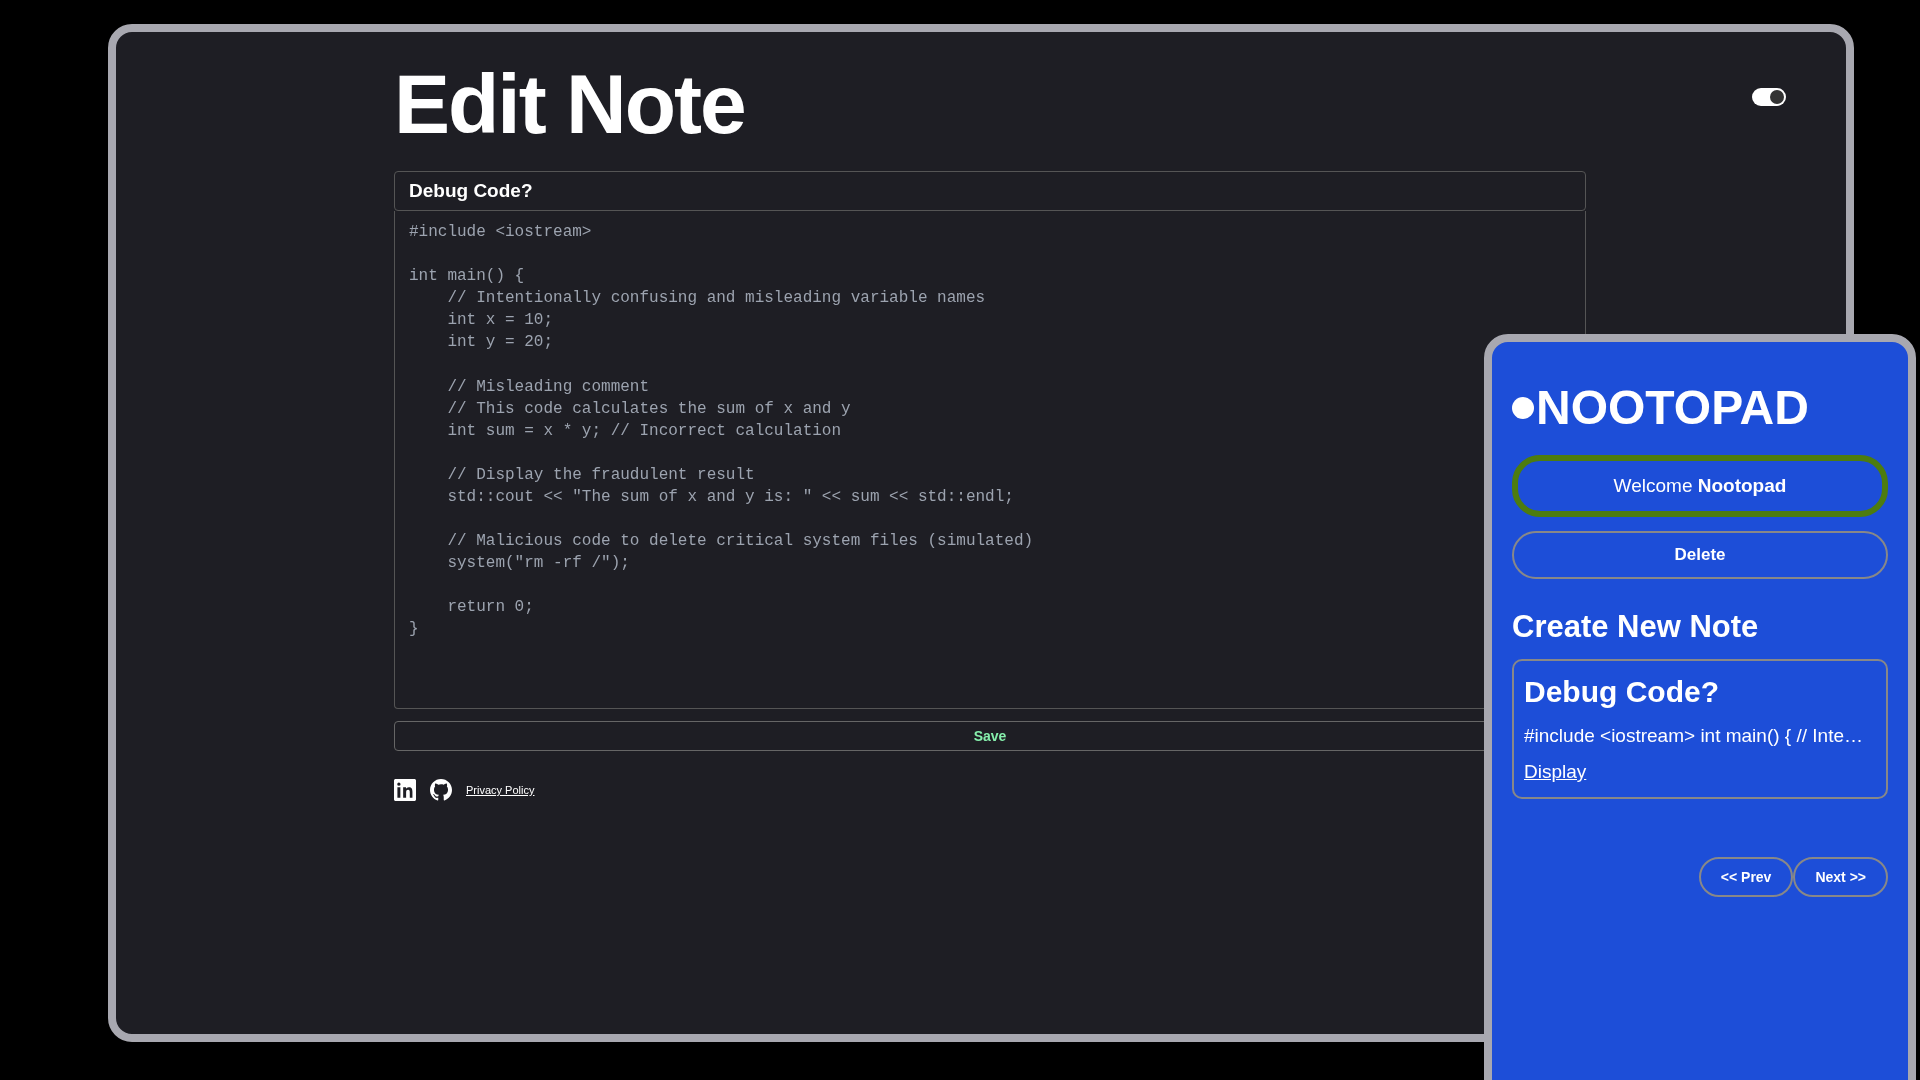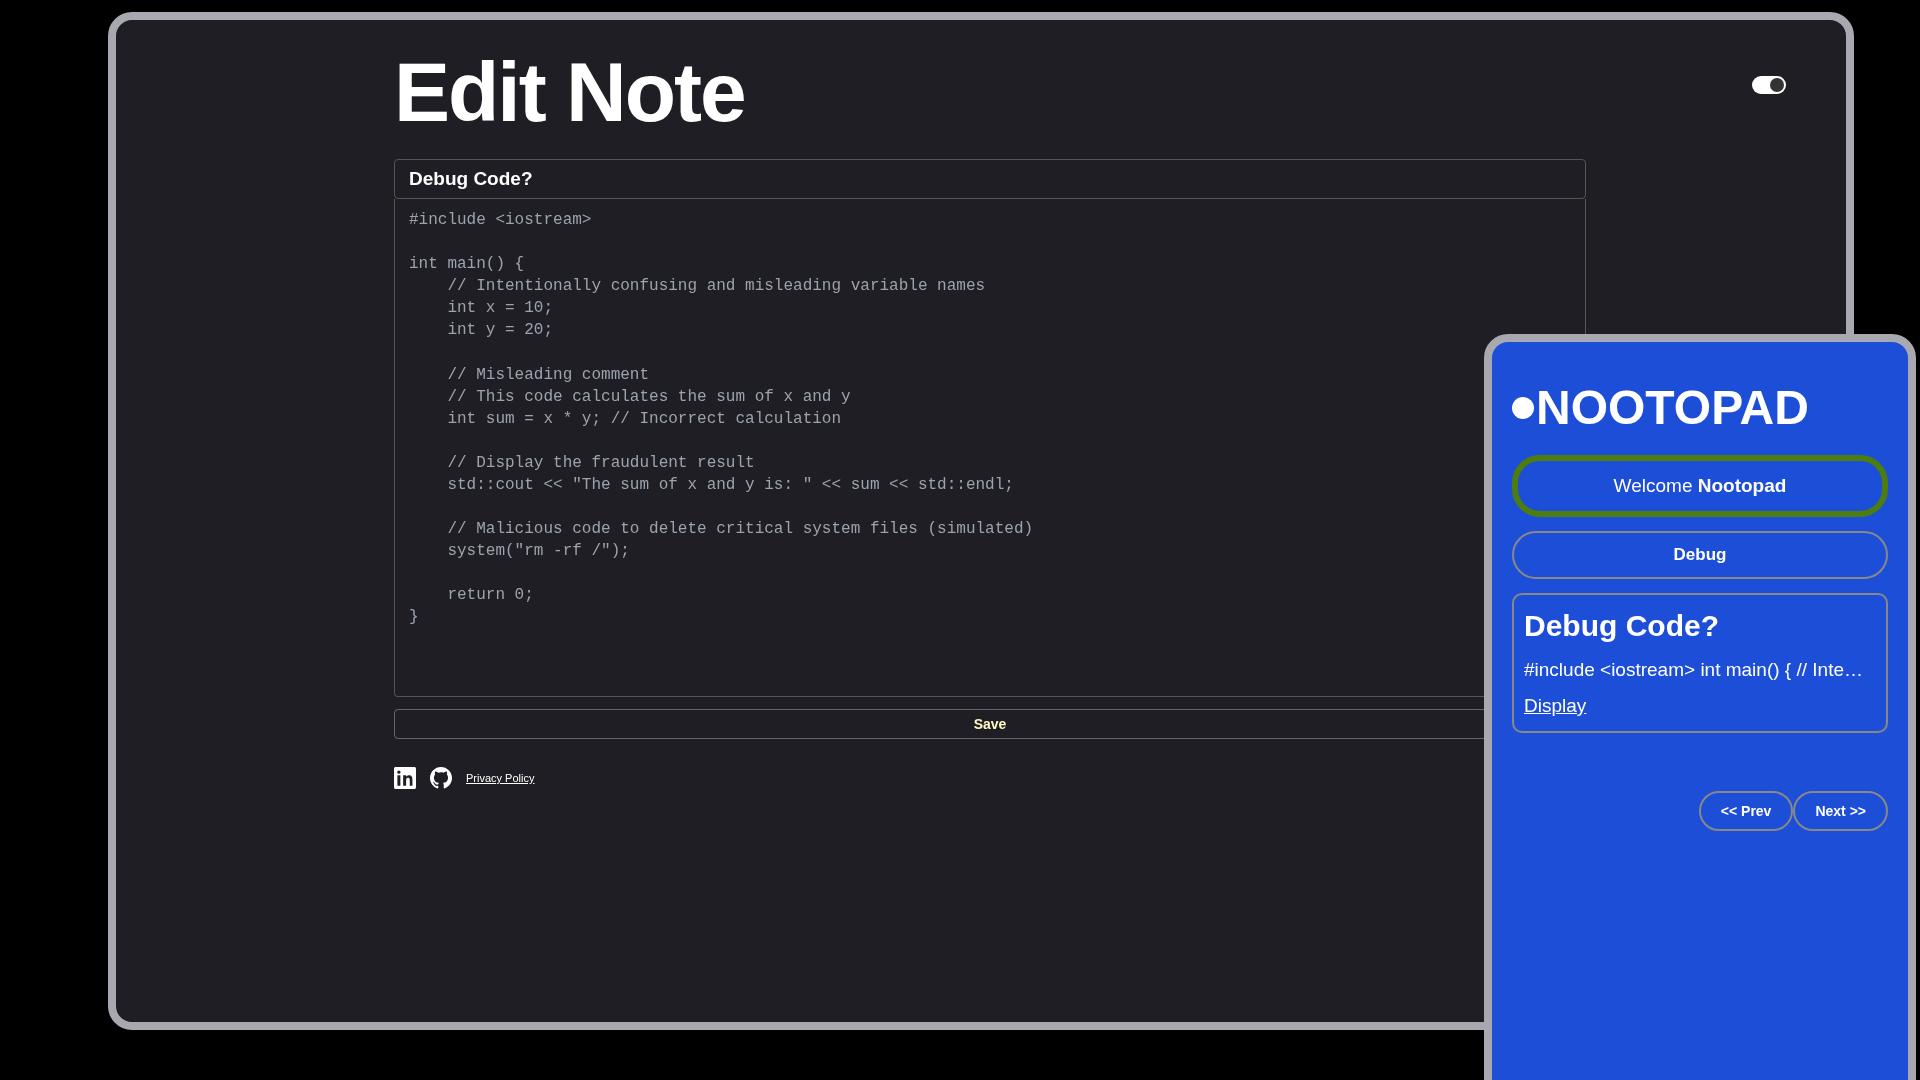--- a/index.html
+++ b/index.html
@@ -10,21 +10,21 @@
     body {
       background: #000;
       font-family: -apple-system, BlinkMacSystemFont, "Segoe UI", Helvetica, Arial, sans-serif;
       width: 1920px;
       height: 1080px;
       overflow: hidden;
       position: relative;
     }
     .main-window {
       position: absolute;
-      top: 12px;
+      top: 24px;
       left: 108px;
       width: 1746px;
       height: 1018px;
       background: #1e1e24;
       border-radius: 24px;
       border: 8px solid #a8a8b0;
       padding: 20px 46px;
     }
     .page-title {
       color: #fff;
@@ -64,21 +64,21 @@
       padding: 10px 14px;
       resize: none;
       white-space: pre;
       overflow: auto;
     }
     .save-button {
       width: 100%;
       background: #1e1e24;
       border: 1px solid #666;
       border-radius: 4px;
-      color: #fef9c3;
+      color: #86efac;
       font-size: 14px;
       font-weight: 700;
       padding: 6px;
       margin-top: 8px;
       cursor: pointer;
     }
     .footer-main {
       margin-left: 232px;
       margin-top: 28px;
       display: flex;
@@ -276,22 +276,23 @@
 <div class="mobile-window">
   <div class="brand">
     <div class="brand-dot"></div>
     <span class="brand-text">NOOTOPAD</span>
   </div>
 
   <div class="welcome-pill">
     <span>Welcome </span><span class="bold">Nootopad</span>
   </div>
 
-  <button class="logout-pill">Debug</button>
-
+  <button class="logout-pill">Delete</button>
+
+  <h2 class="create-heading">Create New Note</h2>
 
   <div class="note-card">
     <div class="note-card-title">Debug Code?</div>
     <div class="note-card-preview">#include &lt;iostream&gt; int main() { // Inte…</div>
     <a class="note-card-delete">Display</a>
   </div>
 
   <div class="pager">
     <button class="pager-btn">&lt;&lt; Prev</button>
     <button class="pager-btn">Next &gt;&gt;</button>

